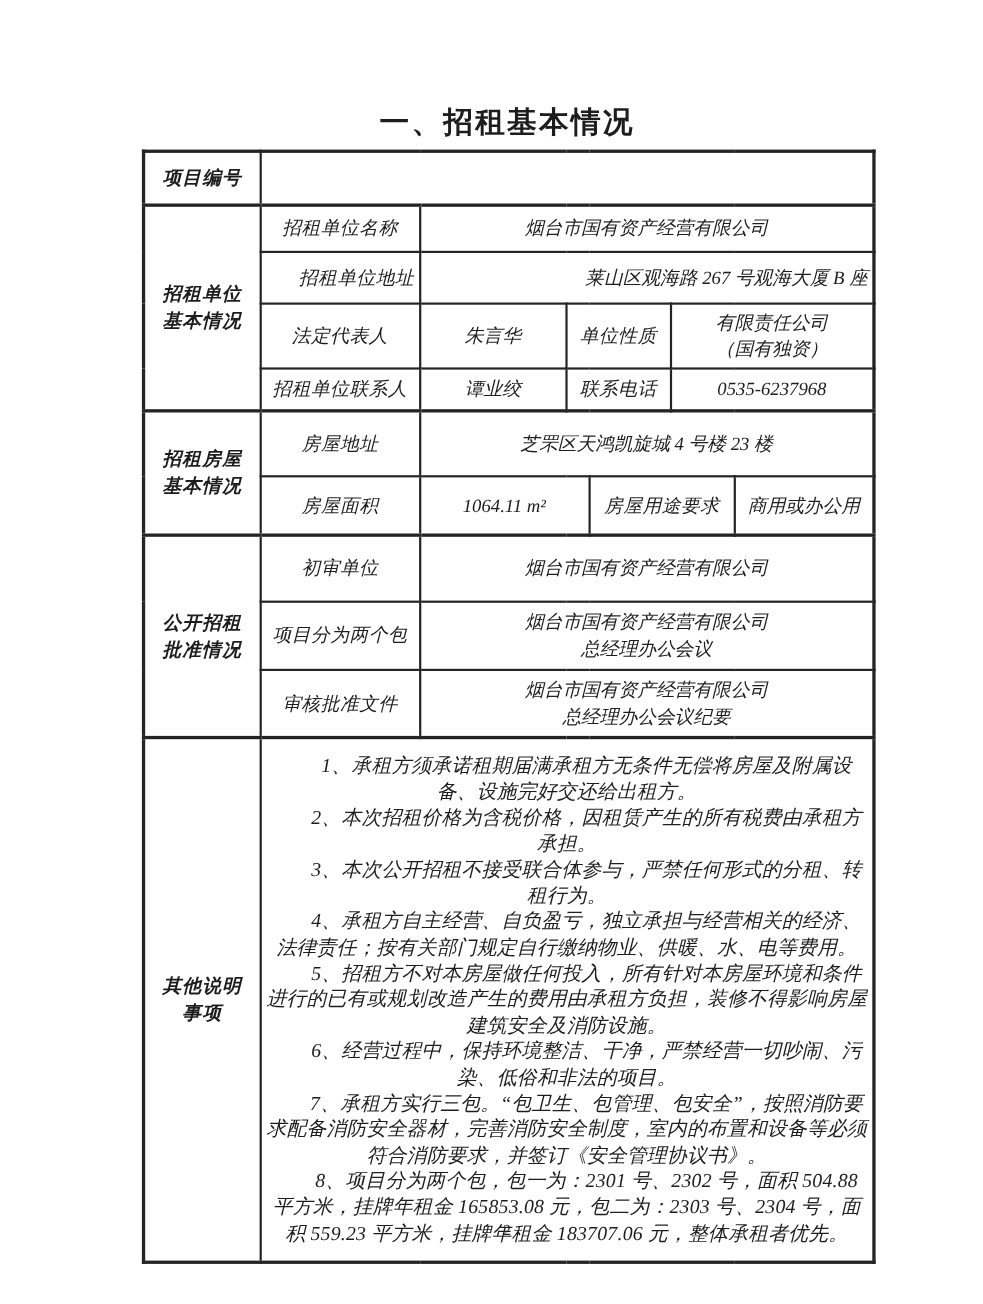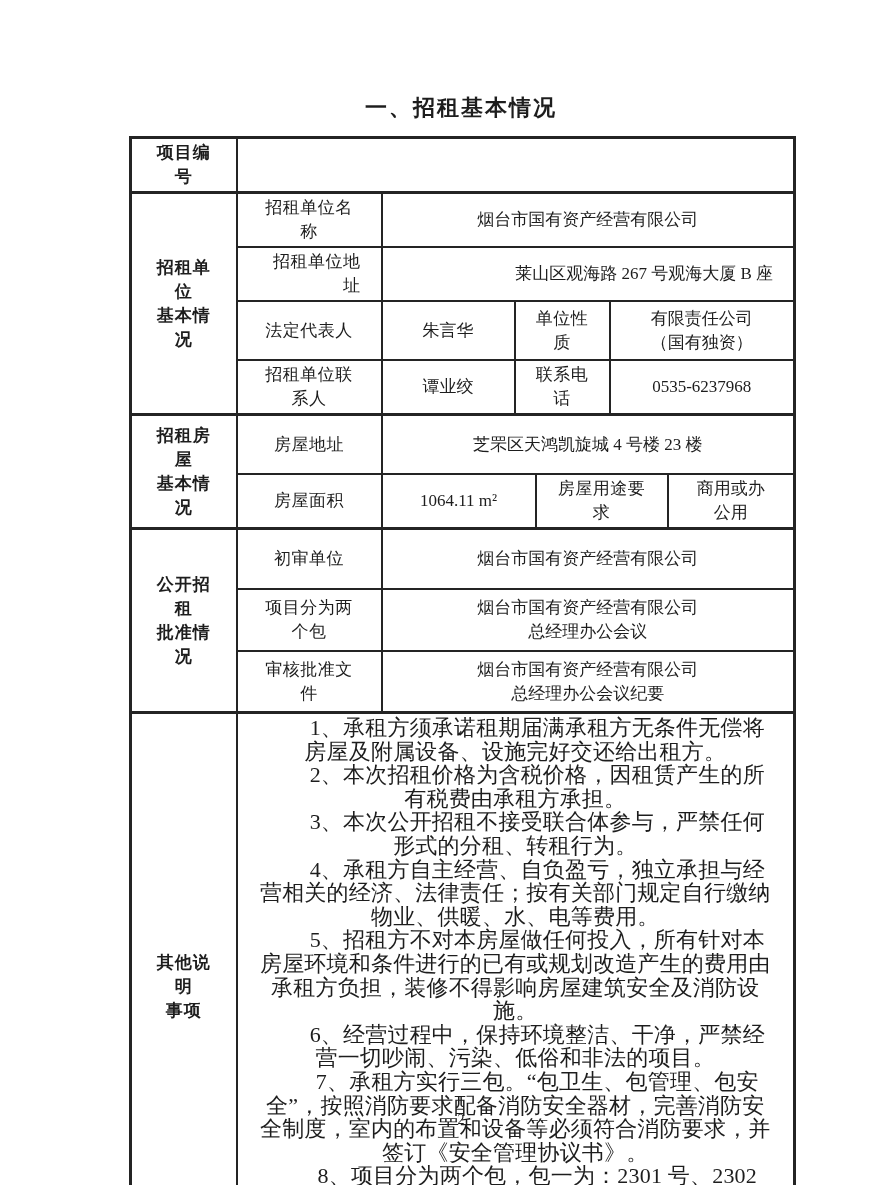--- a/index.html
+++ b/index.html
@@ -13,60 +13,61 @@
     height: 1185px;
     font-family: "Liberation Serif", "DejaVu Serif", serif;
     color: #1d1d1d;
   }
   .page-title {
     position: absolute;
     top: 93px;
     left: 129px;
     width: 664px;
     text-align: center;
-    font-size: 22px;
+    font-size: 27px;
     font-weight: bold;
     letter-spacing: 2px;
     white-space: pre-line;
   }
   table.doc-table {
     position: absolute;
     top: 136px;
     left: 129px;
     width: 664px;
     border-collapse: collapse;
     table-layout: fixed;
     border: 3px solid #242424;
   }
   table.doc-table td {
     border: 2px solid #242424;
     text-align: center;
     vertical-align: middle;
     font-size: 17px;
     line-height: 24px;
-    padding: 2px 20px;
+    padding: 2px 4px;
     white-space: pre-line;
     overflow: hidden;
+    font-style: italic;
   }
   tr.sect-start td { border-top-width: 3px; }
   .sec-label {
     font-weight: bold;
     letter-spacing: 1px;
     line-height: 27px;
   }
   .field-label { letter-spacing: 0.5px; }
   td.notes-cell {
     text-align: left;
     vertical-align: top;
     padding: 25px 5px 0 6px;
   }
   .note-par {
     margin: 0;
     text-indent: 2em;
-    font-size: 22px;
+    font-size: 18px;
     line-height: 23.6px;
     letter-spacing: 0.2px;
   }
   .page-number {
     position: absolute;
     top: 1112px;
     left: 129px;
     width: 664px;
     text-align: center;
     font-size: 14px;

